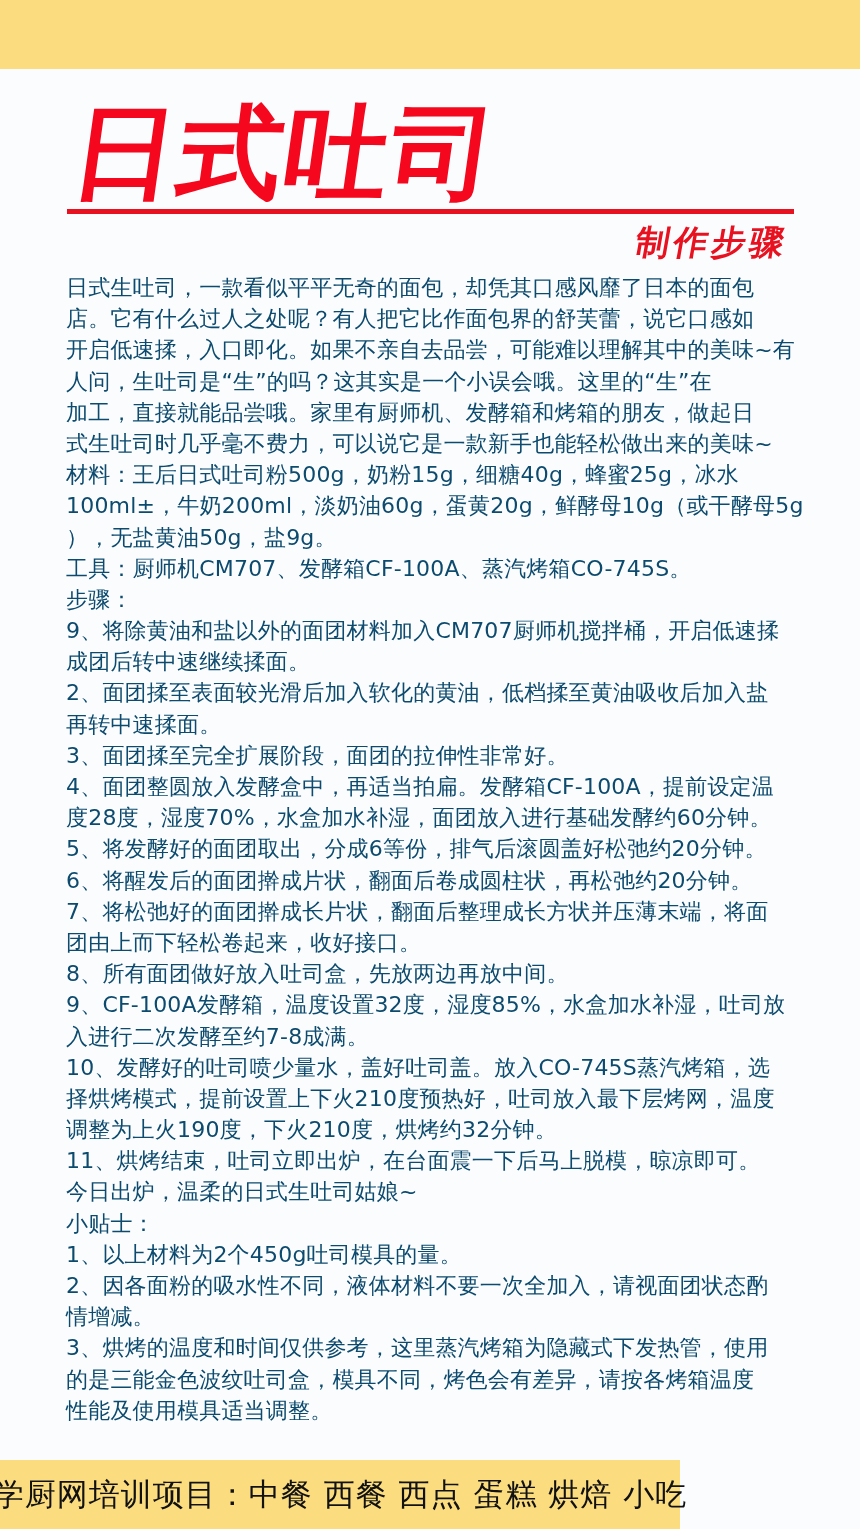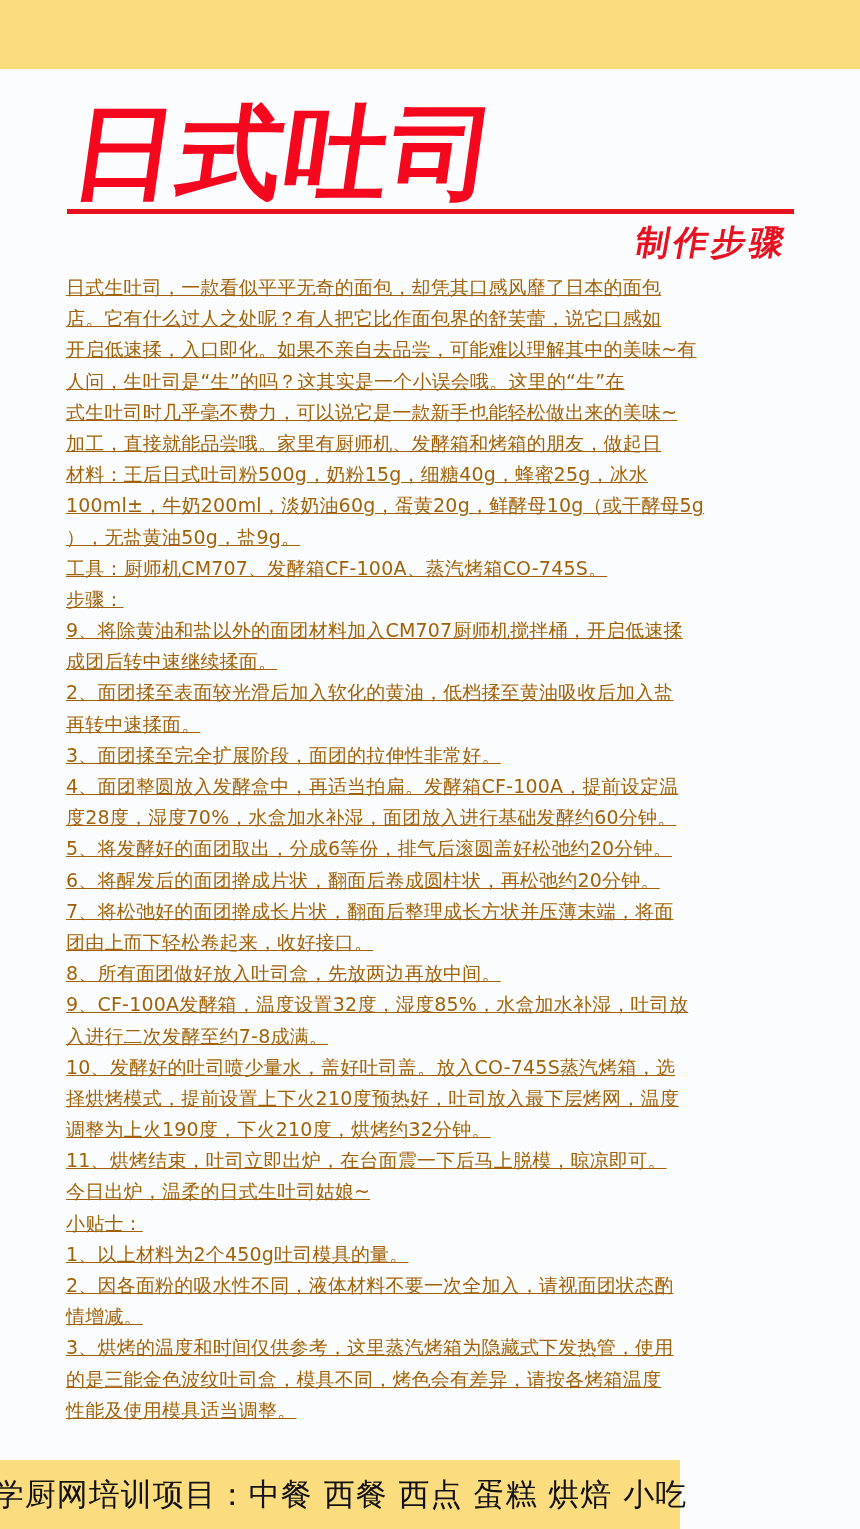--- a/index.html
+++ b/index.html
@@ -50,27 +50,26 @@
       letter-spacing: 4px;
       transform: skewX(-10deg);
       white-space: nowrap;
     }
     .content {
       position: absolute;
       left: 66px; top: 272px;
       width: 740px;
     }
     .line {
-      font-size: 19px;
+      font-size: 22px;
       line-height: 31.2px;
       height: 31.2px;
-      color: #a16207;
+      color: #0c4a6e;
       white-space: nowrap;
       letter-spacing: 0.2px;
-      text-decoration: underline;
     }
     .bottom-band {
       position: absolute;
       left: 0; top: 1460px;
       width: 680px; height: 69px;
       background: #fbdc7f;
       display: flex;
       align-items: center;
       justify-content: center;
     }
@@ -88,22 +87,22 @@
 
 <div class="title">日式吐司</div>
 <div class="title-rule"></div>
 <div class="subtitle">制作步骤</div>
 
 <div class="content" id="content">
     <div class="line">日式生吐司，一款看似平平无奇的面包，却凭其口感风靡了日本的面包</div>
     <div class="line">店。它有什么过人之处呢？有人把它比作面包界的舒芙蕾，说它口感如</div>
     <div class="line">开启低速揉，入口即化。如果不亲自去品尝，可能难以理解其中的美味~有</div>
     <div class="line">人问，生吐司是“生”的吗？这其实是一个小误会哦。这里的“生”在</div>
+    <div class="line">加工，直接就能品尝哦。家里有厨师机、发酵箱和烤箱的朋友，做起日</div>
     <div class="line">式生吐司时几乎毫不费力，可以说它是一款新手也能轻松做出来的美味~</div>
-    <div class="line">加工，直接就能品尝哦。家里有厨师机、发酵箱和烤箱的朋友，做起日</div>
     <div class="line">材料：王后日式吐司粉500g，奶粉15g，细糖40g，蜂蜜25g，冰水</div>
     <div class="line">100ml±，牛奶200ml，淡奶油60g，蛋黄20g，鲜酵母10g（或干酵母5g</div>
     <div class="line">），无盐黄油50g，盐9g。</div>
     <div class="line">工具：厨师机CM707、发酵箱CF-100A、蒸汽烤箱CO-745S。</div>
     <div class="line">步骤：</div>
     <div class="line">9、将除黄油和盐以外的面团材料加入CM707厨师机搅拌桶，开启低速揉</div>
     <div class="line">成团后转中速继续揉面。</div>
     <div class="line">2、面团揉至表面较光滑后加入软化的黄油，低档揉至黄油吸收后加入盐</div>
     <div class="line">再转中速揉面。</div>
     <div class="line">3、面团揉至完全扩展阶段，面团的拉伸性非常好。</div>

